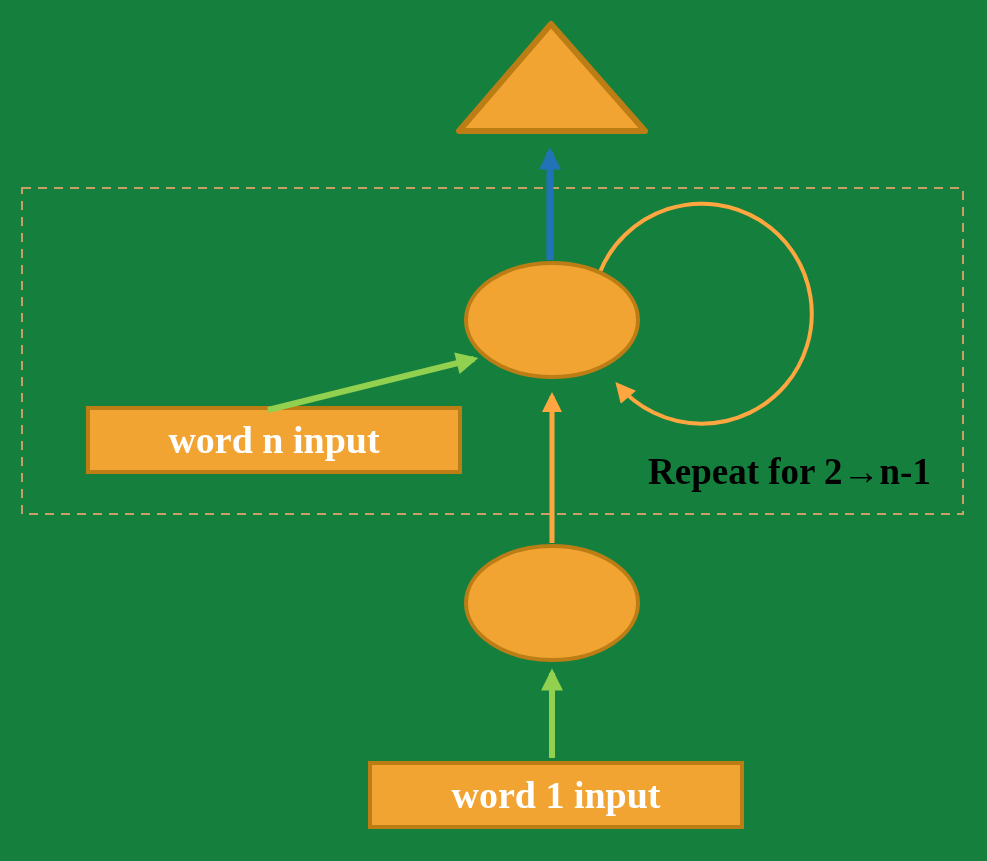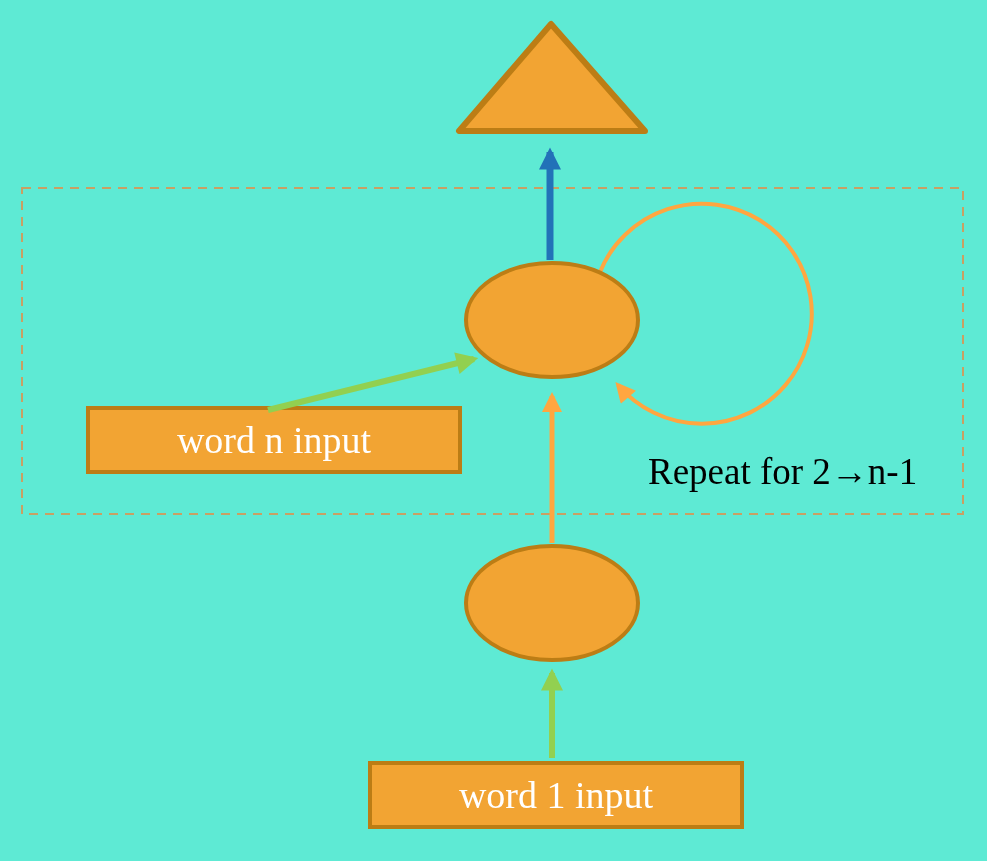--- a/index.html
+++ b/index.html
@@ -4,22 +4,23 @@
 <style>
   html, body {
     margin: 0;
     padding: 0;
     background: #ffffff;
   }
   .stage {
     position: relative;
     width: 987px;
     height: 861px;
-    background: #5eead4;
+    background: #15803d;
     overflow: hidden;
+    font-weight: bold;
   }
   .box-label {
     font-family: "Liberation Serif", "DejaVu Serif", serif;
     font-size: 38px;
   }
   .note-label {
     font-family: "Liberation Serif", "DejaVu Serif", serif;
     font-size: 37px;
   }
 </style>

